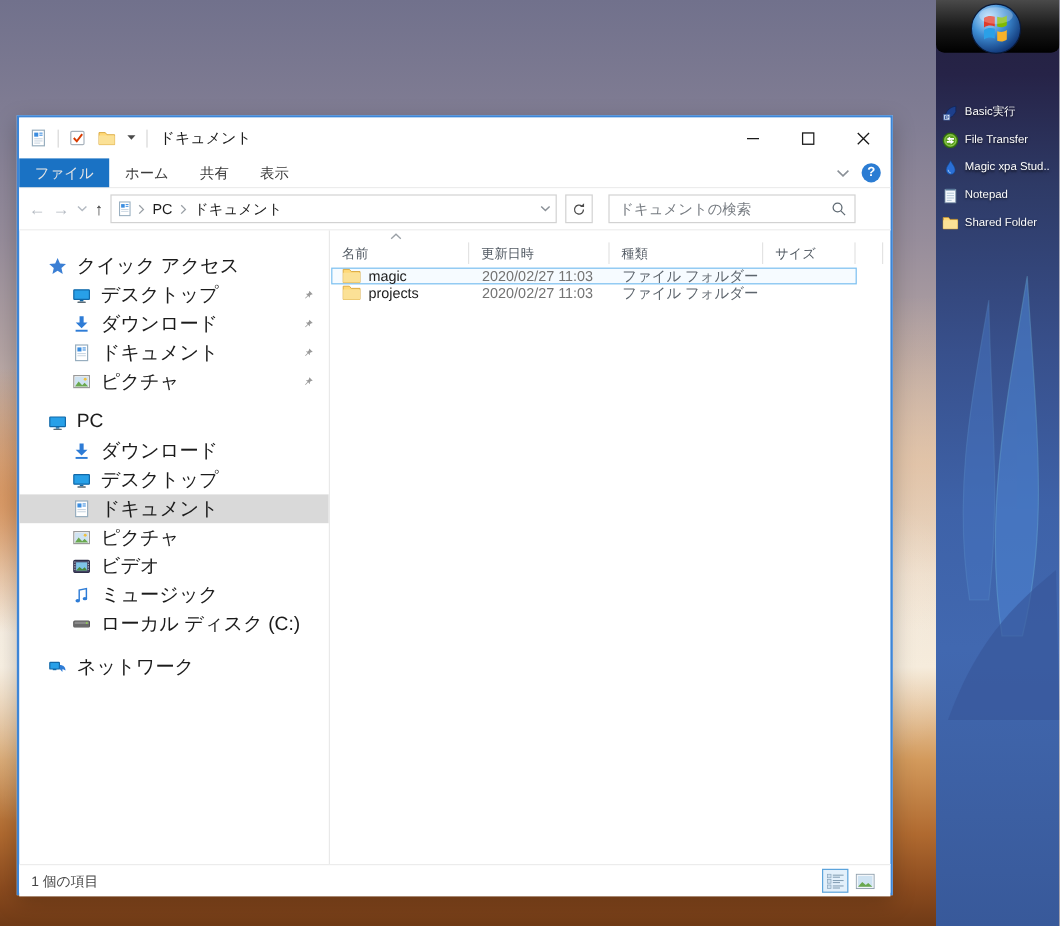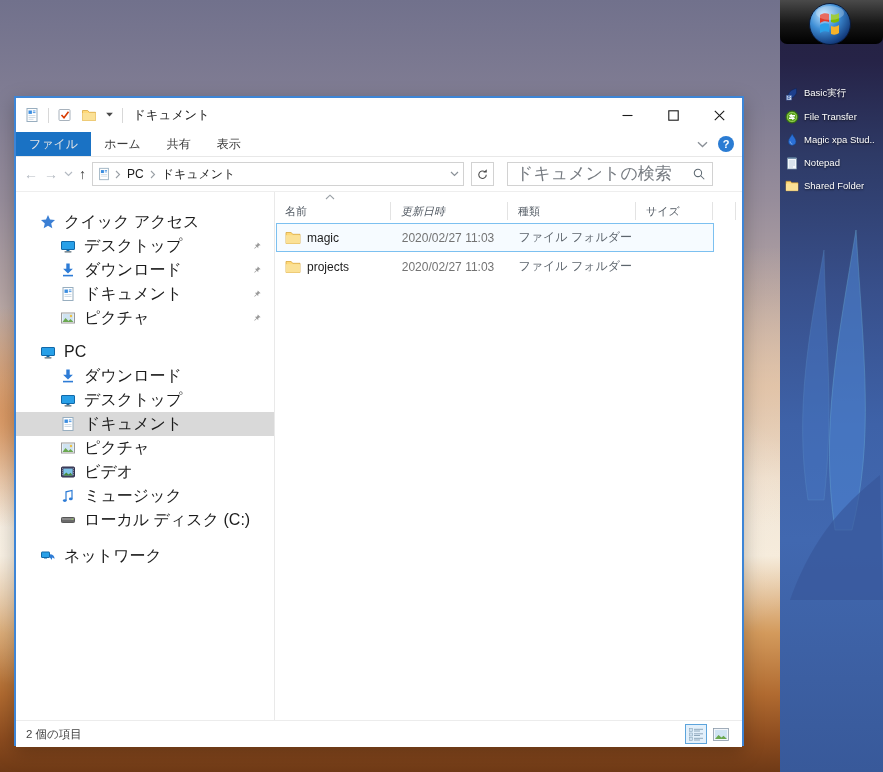--- a/index.html
+++ b/index.html
@@ -54,47 +54,47 @@
   .dim{color:#b4bac2;}
   .dark{color:#3a3a3a;}
   .addr-box{width:372px;height:24px;border:1px solid #d2d2d2;display:flex;align-items:center;gap:4px;
     padding:0 4px;box-sizing:border-box;background:#fff;}
   .crumb{font-size:12px;color:#1b1b1b;padding:0 2px;}
   .addr-spacer{flex:1;}
   .refresh-box{width:23px;height:24px;border:1px solid #d2d2d2;display:flex;align-items:center;justify-content:center;
     box-sizing:border-box;margin-left:1px;}
   .search-box{margin-left:7px;width:206px;height:24px;border:1px solid #d2d2d2;display:flex;align-items:center;
     box-sizing:border-box;padding:0 6px;}
-  .search-box input{flex:1;border:none;outline:none;font-size:17px;color:#333;font-family:"Liberation Sans",sans-serif;min-width:0;}
+  .search-box input{flex:1;border:none;outline:none;font-size:12px;color:#333;font-family:"Liberation Sans",sans-serif;min-width:0;}
   .search-box input::placeholder{color:#767b81;opacity:1;}
 
   
   .wbody{display:flex;height:528px;}
   .navpane{width:258px;border-right:1px solid #e9e9e9;padding-top:18px;box-sizing:content-box;overflow:hidden;flex:none;}
   .nav-item{height:24px;display:flex;align-items:center;gap:8px;font-size:16px;color:#1b1b1b;
     padding-left:44px;position:relative;white-space:nowrap;}
   .nav-item.lvl0{padding-left:24px;}
   .nav-item.selected{background:#d9d9d9;}
   .nav-item .nico{flex:none;}
   .pin{position:absolute;right:12px;top:7px;}
   .nav-gap1{height:10px;}
   .nav-gap2{height:12px;}
 
   
   .filearea{flex:1;position:relative;}
   .fl-header{display:flex;height:28px;align-items:flex-end;font-size:11px;color:#525a63;}
   .hcell{height:18px;display:flex;align-items:center;border-right:1px solid #e3e3e3;box-sizing:border-box;padding-left:10px;position:relative;}
   .h-name{width:116px;}
-  .h-date{width:117px;font-style:italic;}
+  .h-date{width:117px;}
   .h-type{width:128px;}
   .h-size{width:77px;}
   .h-extra{width:22px;border-right:1px solid #e3e3e3;height:18px;}
   .sort-caret{position:absolute;left:50px;top:-8px;}
   .fl-rows{margin-top:3px;}
-  .fl-row{display:flex;height:29px;align-items:center;width:438px;margin-left:1px;border:1px solid transparent;
+  .fl-row{display:flex;height:14px;align-items:center;width:438px;margin-left:1px;border:1px solid transparent;
     box-sizing:border-box;font-size:12px;}
   .fl-row.selected{border-color:#7cc0f0;background:#f6fbff;}
   .c-name{width:115px;display:flex;gap:6px;padding-left:8px;align-items:center;box-sizing:border-box;color:#1b1b1b;}
   .c-date{width:117px;color:#737373;box-sizing:border-box;padding-left:10px;}
   .c-type{width:128px;color:#5d656d;box-sizing:border-box;padding-left:10px;}
   .c-size{width:77px;color:#5d656d;text-align:right;box-sizing:border-box;padding-right:12px;}
 
   
   .statusbar{height:26px;border-top:1px solid #ececec;display:flex;align-items:center;padding:0 10px;background:#fff;}
   .status-text{font-size:11.5px;color:#444;}
@@ -413,21 +413,21 @@
             </div>
             <div class="c-date">2020/02/27 11:03</div>
             <div class="c-type">ファイル フォルダー</div>
             <div class="c-size"></div>
           </div>
         </div>
       </div>
     </div>
 
     <div class="statusbar">
-      <span class="status-text">2 個の項目</span>
+      <span class="status-text">1 個の項目</span>
       <div class="view-btns">
         <div class="vbtn selected">
           <svg width="15" height="13" viewBox="0 0 15 13">
               <rect x="0.5" y="0.5" width="3" height="3" fill="#cfe0ef" stroke="#8aa7bd" stroke-width="0.6"></rect>
               <rect x="0.5" y="5" width="3" height="3" fill="#cfe0ef" stroke="#8aa7bd" stroke-width="0.6"></rect>
               <rect x="0.5" y="9.5" width="3" height="3" fill="#cfe0ef" stroke="#8aa7bd" stroke-width="0.6"></rect>
               <path d="M5 1.3h9M5 3h6M5 5.8h9M5 7.5h6M5 10.3h9M5 12h6" stroke="#7a96ac" stroke-width="0.8"></path>
             </svg>
         </div>
         <div class="vbtn">

